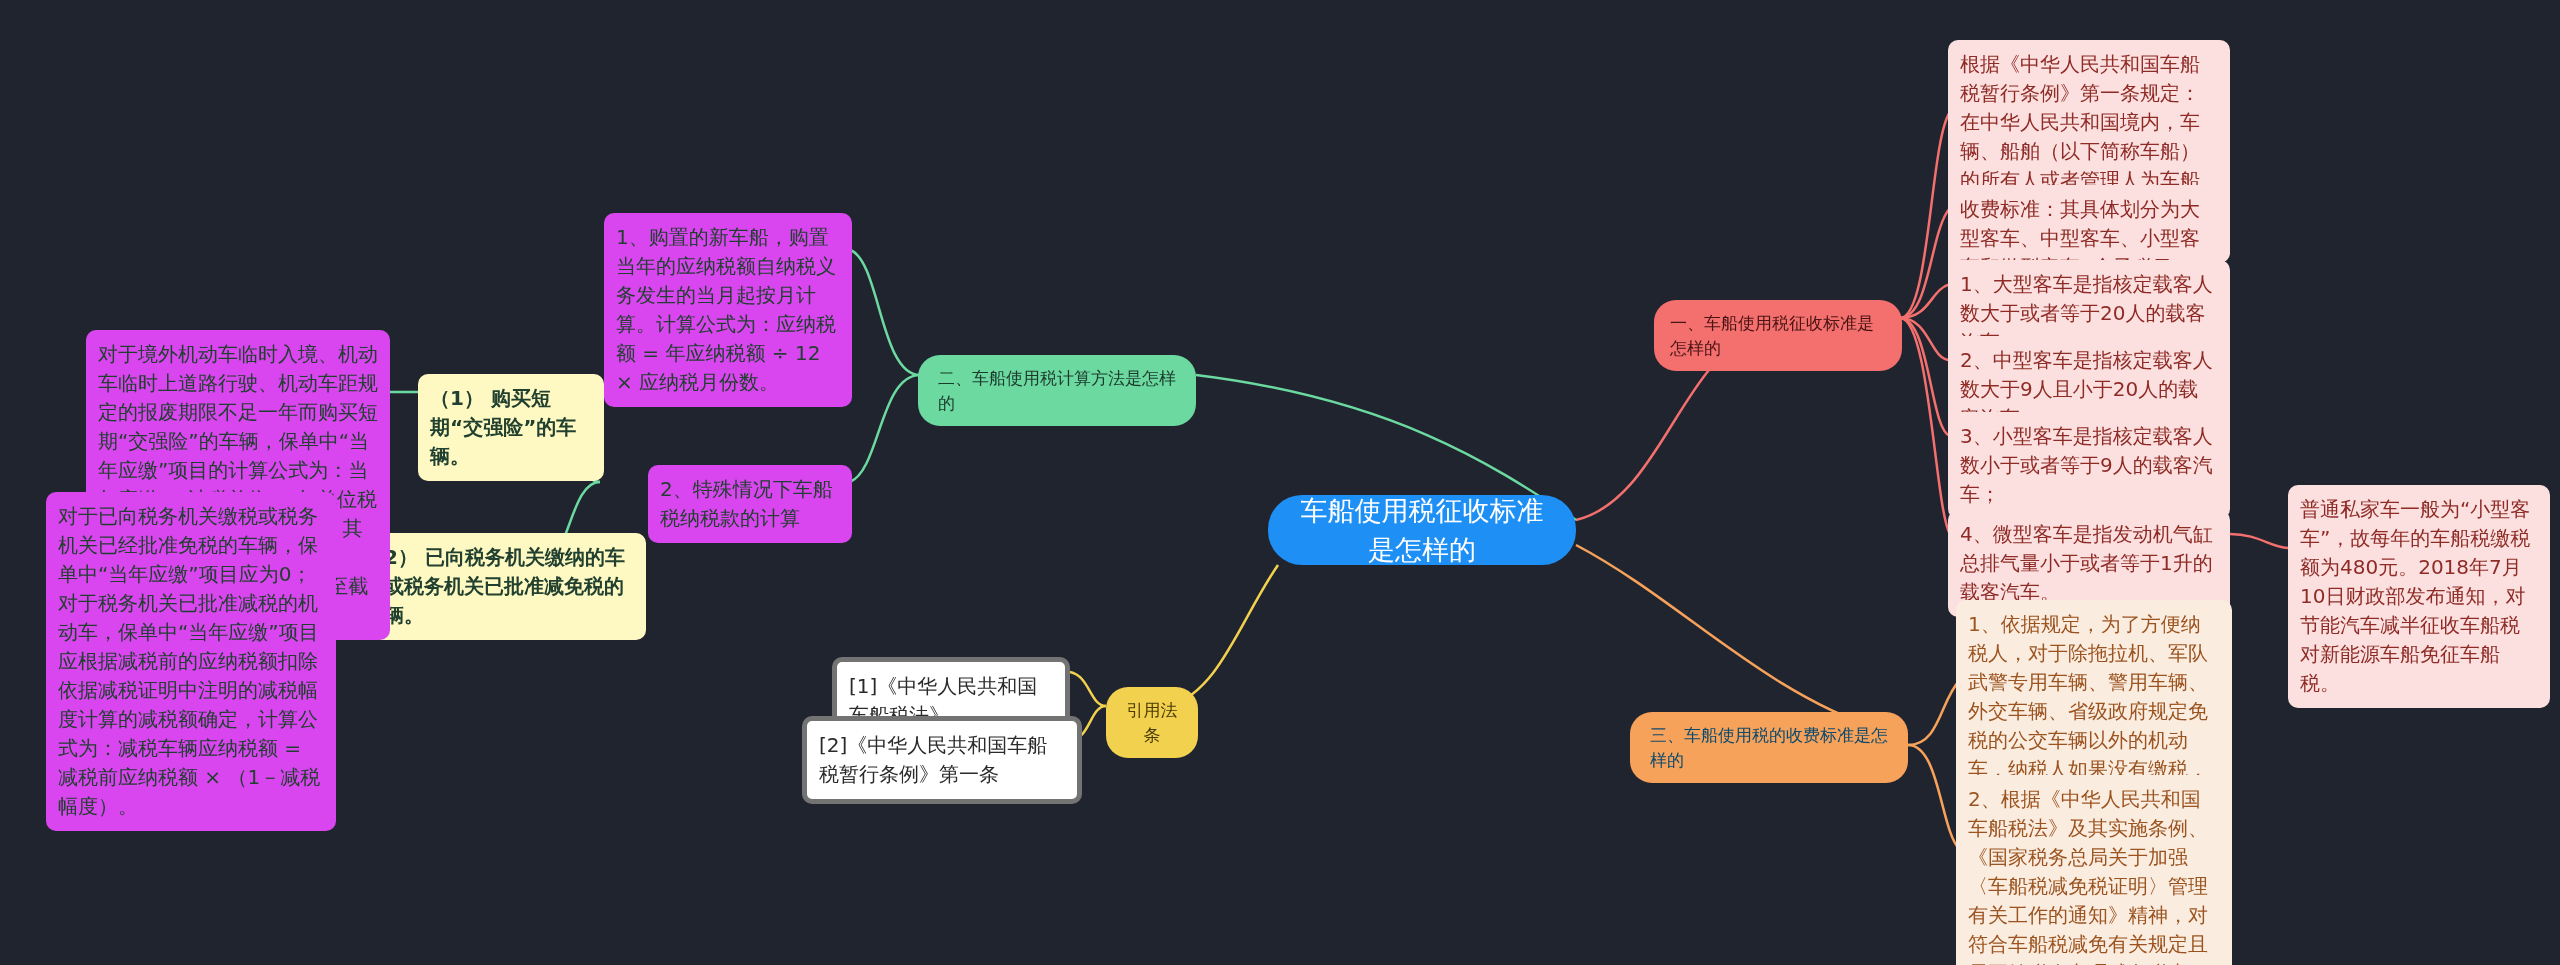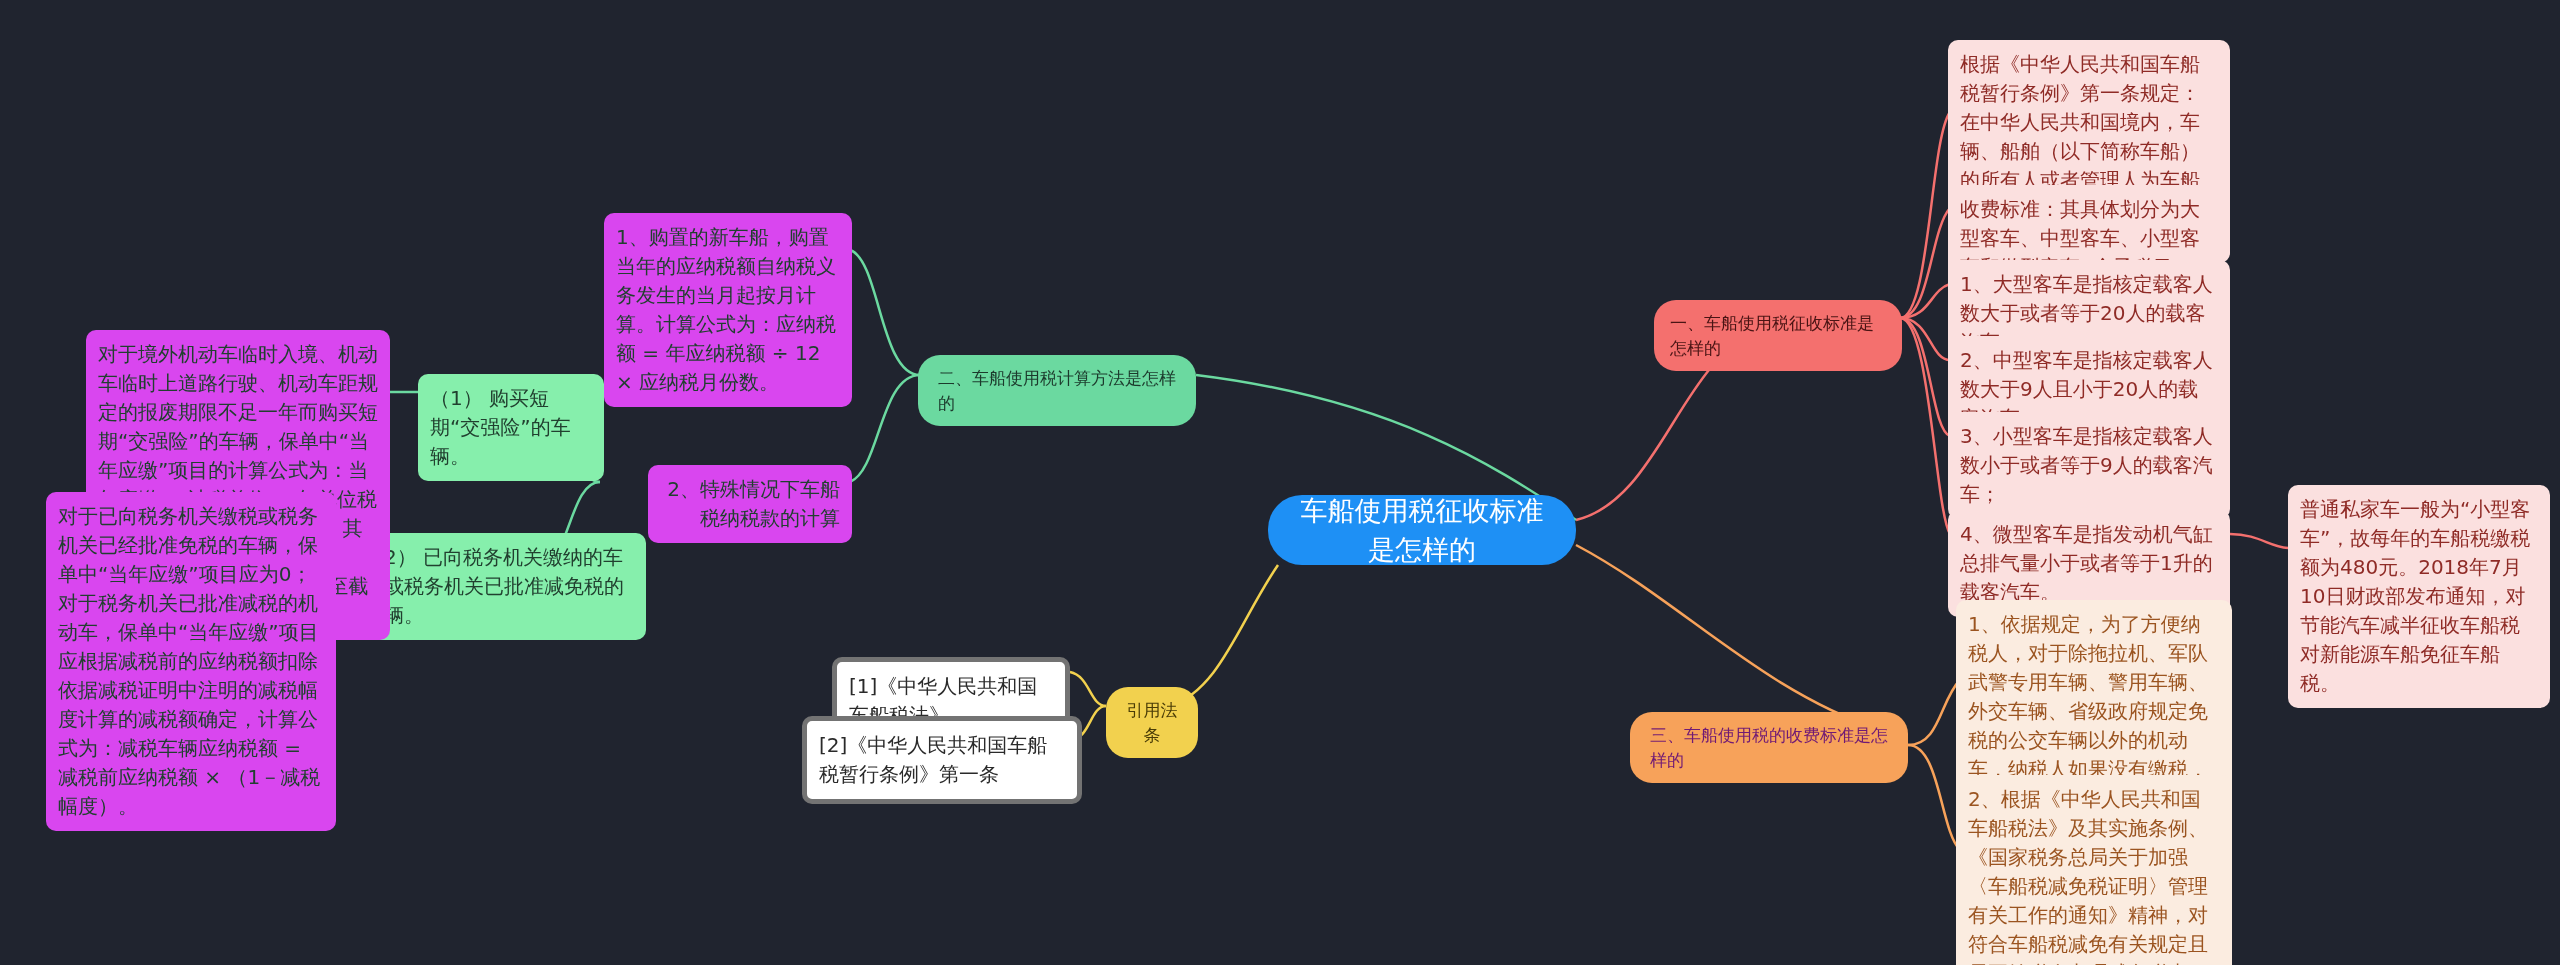--- a/index.html
+++ b/index.html
@@ -19,28 +19,28 @@
   
   .root{
     background:#1e90f5;color:#ffffff;font-size:27px;font-weight:500;
     border-radius:34px;padding:18px 26px;text-align:center;
     display:flex;align-items:center;justify-content:center;
   }
 
   
   .b-green{background:#6bd9a0;color:#1c3a2c;}
   .leaf-green{background:#d946ef;color:#21402f;}
-  .leaf-green-2{background:#86efac;color:#21402f;}
+  .leaf-green-2{background:#fef9c3;color:#21402f;font-weight:bold;}
 
   
   .b-red{background:#f4706e;color:#4a1414;}
   .leaf-red{background:#fbe0df;color:#8f2b26;}
 
   
-  .b-orange{background:#f7a25a;color:#701a75;}
+  .b-orange{background:#f7a25a;color:#0c4a6e;}
   .leaf-orange{background:#fbece0;color:#9b5420;}
 
   
   .b-yellow{background:#f2d14e;color:#4a3c06;}
   .leaf-yellow{background:#ffffff;color:#2a2a2a;border:5px solid #737373;}
 </style>
 </head>
 <body style="background: rgb(32, 36, 47);">
 
 <div id="stage">
@@ -92,21 +92,21 @@
   <div class="node leaf leaf-red" style="left:1948px;top:412px;width:282px;">3、小型客车是指核定载客人数小于或者等于9人的载客汽车；</div>
 
   <div class="node leaf leaf-red" style="left:1948px;top:510px;width:282px;">4、微型客车是指发动机气缸总排气量小于或者等于1升的载客汽车。</div>
 
   <div class="node leaf leaf-red" style="left:2288px;top:485px;width:262px;">普通私家车一般为“小型客车”，故每年的车船税缴税额为480元。2018年7月10日财政部发布通知，对节能汽车减半征收车船税对新能源车船免征车船税。</div>
 
   <div class="node branch b-green" style="left:918px;top:355px;width:278px;">二、车船使用税计算方法是怎样的</div>
 
   <div class="node leaf leaf-green" style="left:604px;top:213px;width:248px;">1、购置的新车船，购置当年的应纳税额自纳税义务发生的当月起按月计算。计算公式为：应纳税额 = 年应纳税额 ÷ 12 × 应纳税月份数。</div>
 
-  <div class="node leaf leaf-green" style="left:648px;top:465px;width:204px;text-align:right;">2、特殊情况下车船税纳税款的计算</div>
+  <div class="node leaf leaf-green" style="left:648px;top:465px;width:204px;">2、特殊情况下车船税纳税款的计算</div>
 
   <div class="node leaf leaf-green-2" style="left:418px;top:374px;width:186px;">（1） 购买短期“交强险”的车辆。</div>
 
   <div class="node leaf leaf-green-2" style="left:352px;top:533px;width:294px;">（2） 已向税务机关缴纳的车辆或税务机关已批准减免税的车辆。</div>
 
   <div class="node leaf leaf-green" style="left:86px;top:330px;width:304px;">对于境外机动车临时入境、机动车临时上道路行驶、机动车距规定的报废期限不足一年而购买短期“交强险”的车辆，保单中“当年应缴”项目的计算公式为：当年应缴 = 计税单位 × 年单位税额 × 应纳税月份数 ÷ 12，其中，应纳税月份数为“交强险”有效期起始日期的当月至截止日期当月的月份数。</div>
 
   <div class="node leaf leaf-green" style="left:46px;top:492px;width:290px;">对于已向税务机关缴税或税务机关已经批准免税的车辆，保单中“当年应缴”项目应为0；对于税务机关已批准减税的机动车，保单中“当年应缴”项目应根据减税前的应纳税额扣除依据减税证明中注明的减税幅度计算的减税额确定，计算公式为：减税车辆应纳税额 = 减税前应纳税额 × （1－减税幅度）。</div>
 
   <div class="node branch b-orange" style="left:1630px;top:712px;width:278px;">三、车船使用税的收费标准是怎样的</div>

